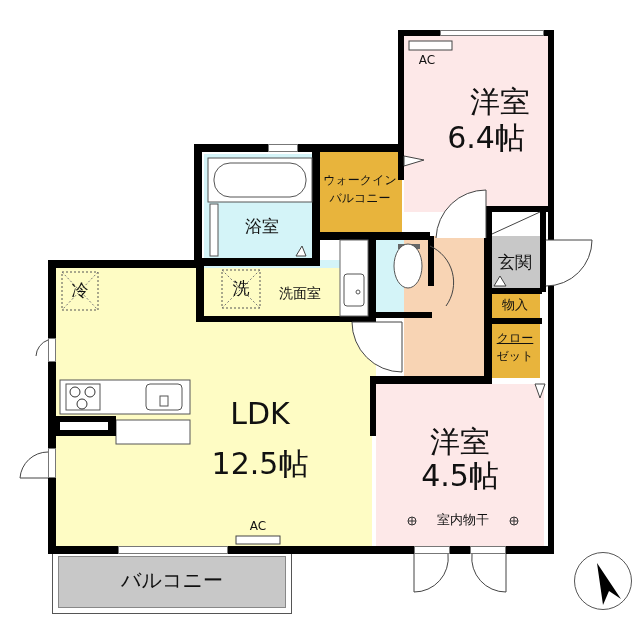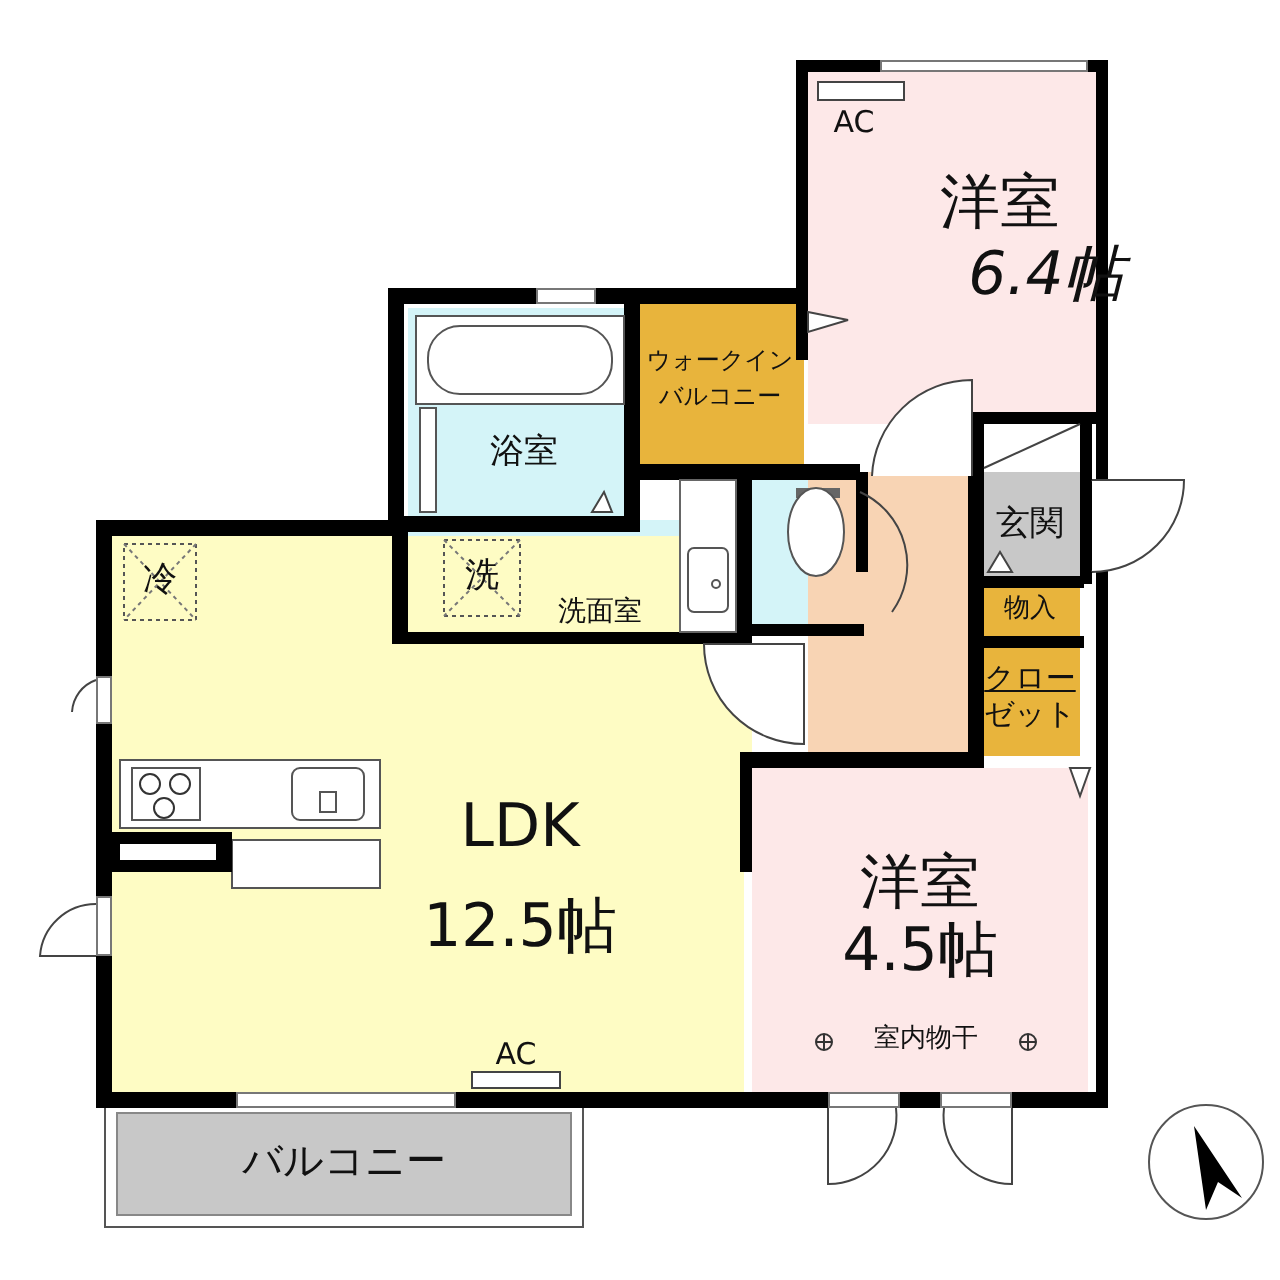--- a/index.html
+++ b/index.html
@@ -4,21 +4,21 @@
 <style>
   html, body { margin:0; padding:0; background:#ffffff; }
   body { width:640px; height:640px; position:relative; overflow:hidden; font-family:"DejaVu Sans", sans-serif; }
   .abs { position:absolute; box-sizing:border-box; }
   .room { position:absolute; box-sizing:border-box; }
   .wall { position:absolute; background:#000; }
   .lbl { position:absolute; text-align:center; color:#111; line-height:1.05; white-space:nowrap; }
   .big { font-size:30px; }
   .mid { font-size:17px; }
   .small { font-size:13px; }
-  .tiny { font-size:15px; }
+  .tiny { font-size:12px; }
   .win { position:absolute; background:#fff; border:1px solid #777; box-sizing:border-box; }
   svg { position:absolute; left:0; top:0; }
 </style>
 </head>
 <body>
 
 <div class="room" style="left:404px;top:36px;width:144px;height:176px;background:#fde8e8;"></div>
 <div class="room" style="left:318px;top:150px;width:84px;height:82px;background:#e8b43c;"></div>
 <div class="room" style="left:204px;top:154px;width:110px;height:106px;background:#d4f4f8;"></div>
 <div class="room" style="left:204px;top:260px;width:164px;height:58px;background:#d4f4f8;"></div>
@@ -126,29 +126,29 @@
     <line x1="514" y1="517" x2="514" y2="525" stroke="#333"></line>
 </svg>
 
 <div class="abs" style="left:574px;top:552px;width:58px;height:58px;border:1px solid #555;border-radius:50%;background:#fff;">
   <svg width="58" height="58">
       <path d="M22,10 L46,46 L34,38 L28,52 Z" fill="#000"></path>
     </svg>
 </div>
 
 <div class="lbl big" style="left:450px;top:86px;width:100px;">洋室</div>
-<div class="lbl big" style="left:473px;top:122px;width:100px;font-style:italic;">6.4帖</div>
+<div class="lbl big" style="left:436px;top:122px;width:100px;">6.4帖</div>
 <div class="lbl tiny" style="left:412px;top:54px;width:30px;">AC</div>
 
 <div class="lbl small" style="left:318px;top:174px;width:84px;font-size:12px;">ウォークイン</div>
 <div class="lbl small" style="left:318px;top:192px;width:84px;font-size:12px;">バルコニー</div>
 
 <div class="lbl mid" style="left:222px;top:218px;width:80px;">浴室</div>
 <div class="lbl mid" style="left:222px;top:280px;width:38px;">洗</div>
-<div class="lbl small" style="left:262px;top:286px;width:76px;font-size:14px;margin-top:13px;">洗面室</div>
+<div class="lbl small" style="left:262px;top:286px;width:76px;font-size:14px;">洗面室</div>
 
 <div class="lbl mid" style="left:490px;top:254px;width:50px;">玄関</div>
 <div class="lbl small" style="left:490px;top:298px;width:50px;">物入</div>
 <div class="lbl tiny" style="left:490px;top:332px;width:50px;text-decoration:underline;">クロー</div>
 <div class="lbl tiny" style="left:490px;top:350px;width:50px;">ゼット</div>
 
 <div class="lbl mid" style="left:62px;top:282px;width:36px;">冷</div>
 <div class="lbl big" style="left:190px;top:398px;width:140px;">LDK</div>
 <div class="lbl big" style="left:190px;top:448px;width:140px;">12.5帖</div>
 <div class="lbl tiny" style="left:240px;top:520px;width:36px;">AC</div>

